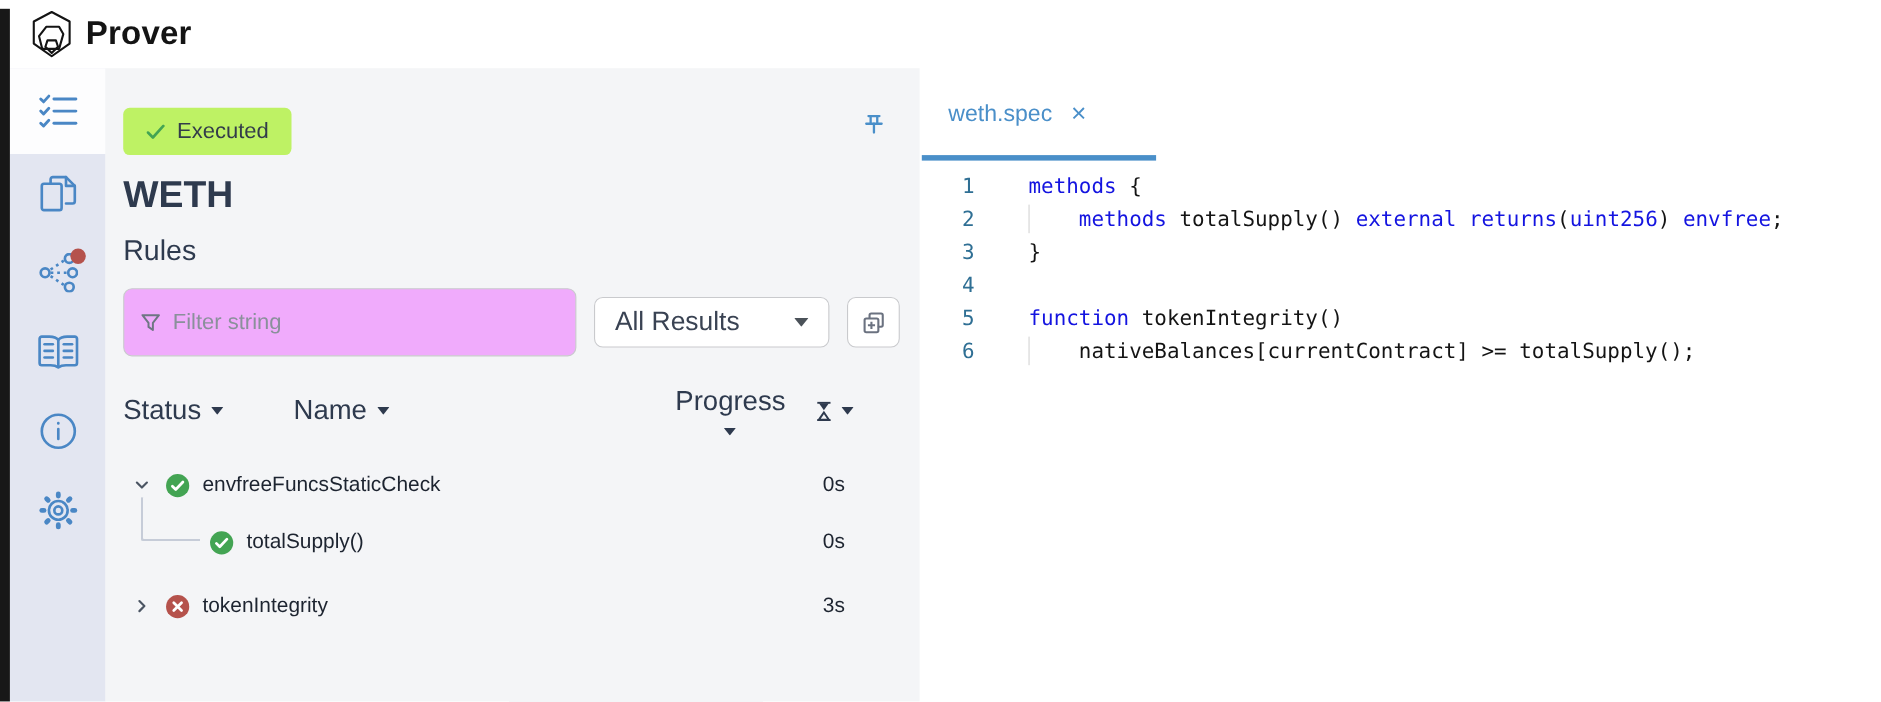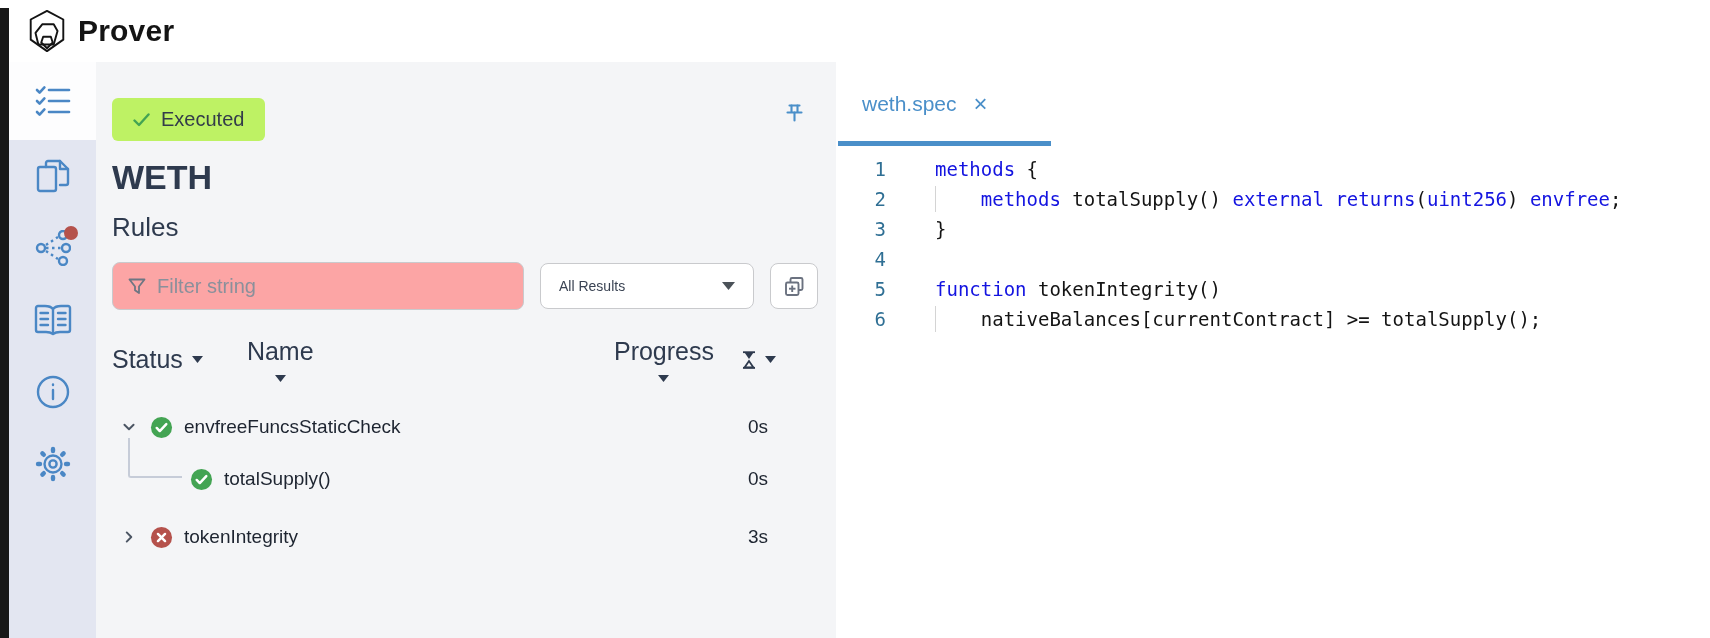--- a/index.html
+++ b/index.html
@@ -25,29 +25,29 @@
   .notif-dot { position:absolute; top:14px; right:18px; width:14px; height:14px; border-radius:50%; background:var(--red); }
 
   
   .rules-panel { width:740px; background:#f4f5f7; position:relative; padding:36px 0 0 16px; }
   .badge { display:inline-flex; align-items:center; gap:11px; background:#bef264; border-radius:6px; padding:10px 21px; font-size:20px; color:#333c4a; }
   .pin-btn { position:absolute; top:40px; right:30px; background:none; border:none; cursor:pointer; padding:0; }
   .panel-title { margin-top:17px; font-size:34px; font-weight:600; color:#2e3a4e; }
   .section-title { margin-top:15px; font-size:26px; font-weight:500; color:#2e3a4e; }
 
   .filter-row { margin-top:19px; display:flex; gap:14px; align-items:center; }
-  .filter-box { width:412px; height:48px; background:#fca5a5; border:1px solid #c9cacd; border-radius:8px; display:flex; align-items:center; padding:0 15px; gap:11px; }
+  .filter-box { width:412px; height:62px; background:#f0abfc; border:1px solid #c9cacd; border-radius:8px; display:flex; align-items:center; padding:0 15px; gap:11px; }
   .filter-box input { border:none; outline:none; background:transparent; flex:1; font-size:20px; color:#333; font-family:"Liberation Sans",sans-serif; }
   .filter-box input::placeholder { color:#8a909b; }
-  .select-box { width:214px; height:46px; background:#fff; border:1px solid #c9cacd; border-radius:8px; display:flex; align-items:center; justify-content:space-between; padding:0 18px; font-size:14px; color:#3a4353; cursor:pointer; margin-left:2px; }
+  .select-box { width:214px; height:46px; background:#fff; border:1px solid #c9cacd; border-radius:8px; display:flex; align-items:center; justify-content:space-between; padding:0 18px; font-size:24px; color:#3a4353; cursor:pointer; margin-left:2px; }
   .sq-btn { width:48px; height:46px; background:#fff; border:1px solid #c9cacd; border-radius:8px; display:flex; align-items:center; justify-content:center; cursor:pointer; margin-left:2px; }
 
   .thead { margin-top:27px; display:flex; align-items:center; font-size:25px; font-weight:500; color:#2e3a4e; padding-right:60px; }
   .th { display:flex; align-items:center; gap:9px; cursor:pointer; }
-  .th-name { margin-left:44px;flex-direction:column; }
+  .th-name { margin-left:64px; }
   .th-progress { margin-left:auto;flex-direction:column; }
   .th-time { margin-left:28px; }
 
   .rows { margin-top:20px; }
   .rrow { position:relative; height:50px; display:flex; align-items:center; padding-left:4px; margin-bottom:2px; }
   .rrow.level1 { margin-bottom:8px; }
   .chev { width:26px; display:flex; justify-content:center; cursor:pointer; }
   .sticon { margin-left:8px; display:flex; }
   .rname { margin-left:11px; font-size:19px; color:#1d2430; }
   .rdur { margin-left:auto; width:26px; margin-right:62px; font-size:19px; color:#1d2430; }

